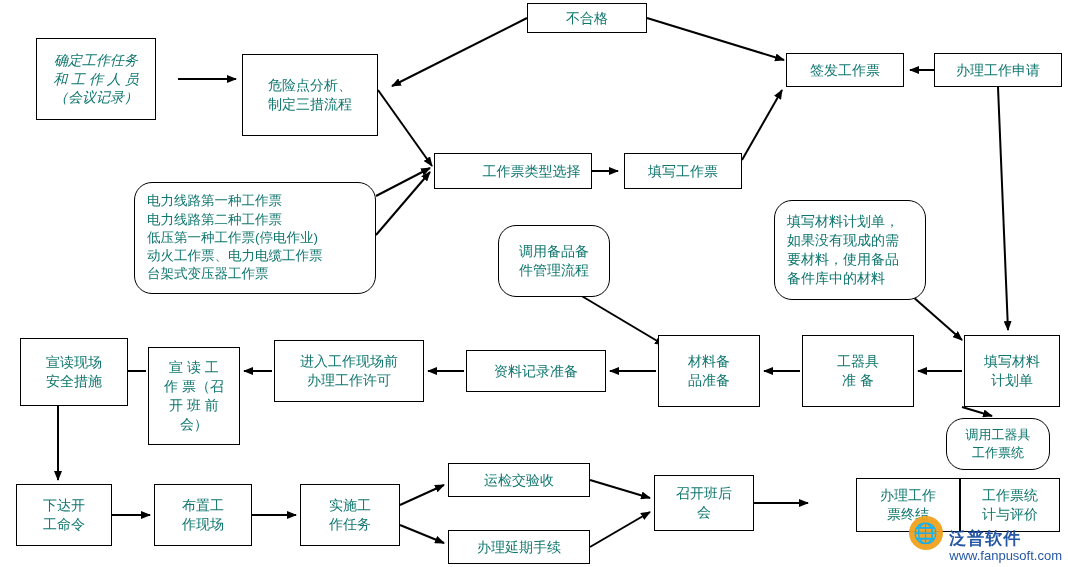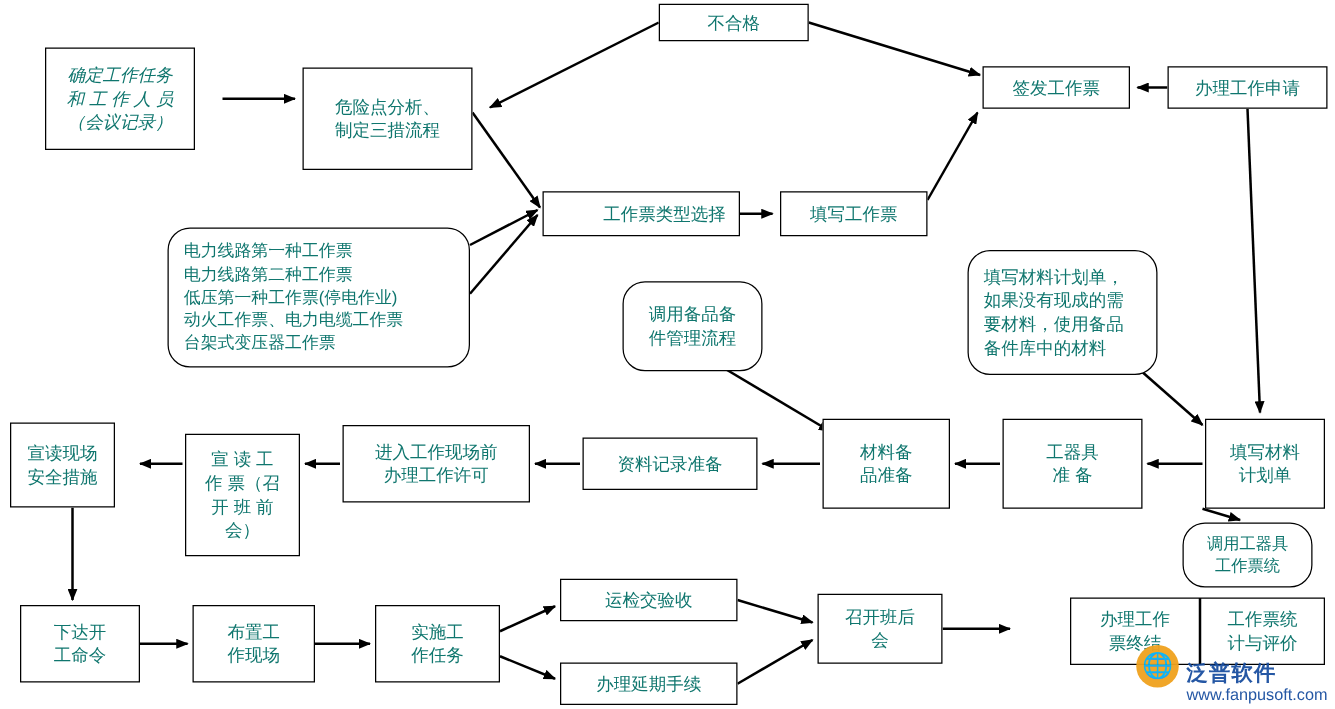--- a/index.html
+++ b/index.html
@@ -162,21 +162,21 @@
 准 备</div>
   <div class="node" style="left:658px;top:335px;width:102px;height:72px;">材料备
 品准备</div>
   <div class="node" style="left:466px;top:350px;width:140px;height:42px;">资料记录准备</div>
   <div class="node" style="left:274px;top:340px;width:150px;height:62px;">进入工作现场前
 办理工作许可</div>
   <div class="node" style="left:148px;top:323px;width:92px;height:98px;margin-top:24px;">宣 读 工
 作 票（召
 开 班 前
 会）</div>
-  <div class="node" style="left:8px;top:338px;width:84px;height:68px;">宣读现场
+  <div class="node" style="left:20px;top:338px;width:108px;height:68px;">宣读现场
 安全措施</div>
   <div class="node rounded" style="left:946px;top:418px;width:104px;height:52px;font-size:13px;">调用工器具
 工作票统</div>
   <div class="node" style="left:16px;top:484px;width:96px;height:62px;">下达开
 工命令</div>
   <div class="node" style="left:154px;top:484px;width:98px;height:62px;">布置工
 作现场</div>
   <div class="node" style="left:300px;top:484px;width:100px;height:62px;">实施工
 作任务</div>
   <div class="node" style="left:448px;top:463px;width:142px;height:34px;">运检交验收</div>

